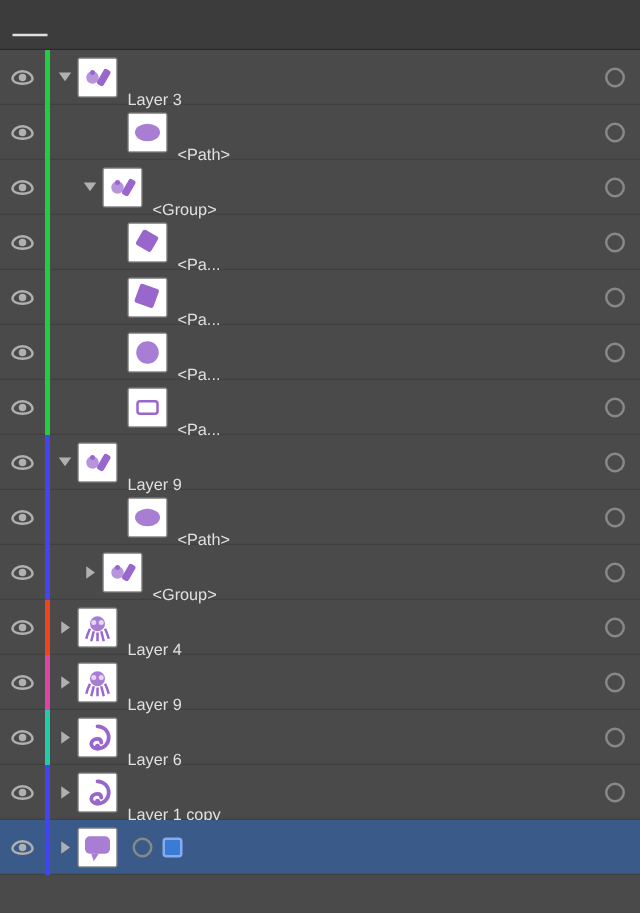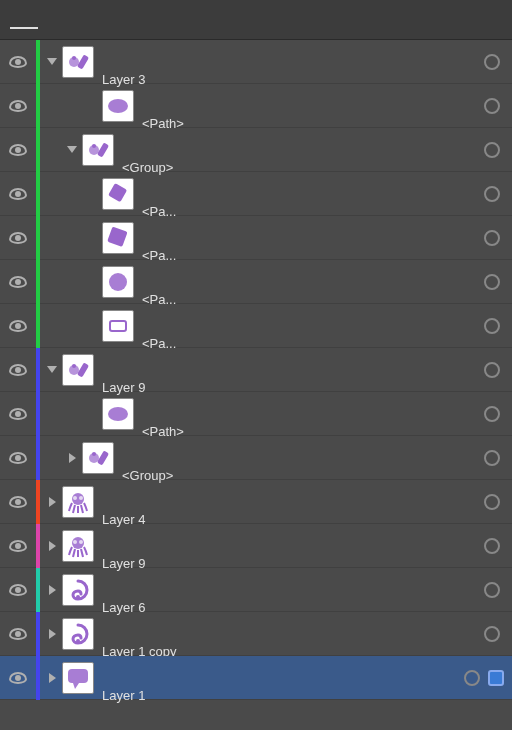--- a/index.html
+++ b/index.html
@@ -477,20 +477,19 @@
         <div class="color-bar" style="background: rgb(68, 68, 238);"></div>
         <div class="chevron-col">
           <div class="chevron right"></div>
         </div>
         <div class="thumb">
           <svg viewBox="0 0 26 26" xmlns="http://www.w3.org/2000/svg">
         <rect x="3" y="4" width="20" height="14" rx="4" fill="#9966cc" opacity="0.85"></rect>
         <polygon points="8,18 14,18 10,24" fill="#9966cc" opacity="0.85"></polygon>
       </svg>
         </div>
-        <div class="layer-name">Layer 1</div>
         <div class="circle-col">
           <div class="circle-empty"></div>
         </div>
         <div class="circle-filled-blue" style="margin-left: 4px; flex-shrink: 0;"></div>
       </div>
     </div>
 </div>
 
 </body></html>

